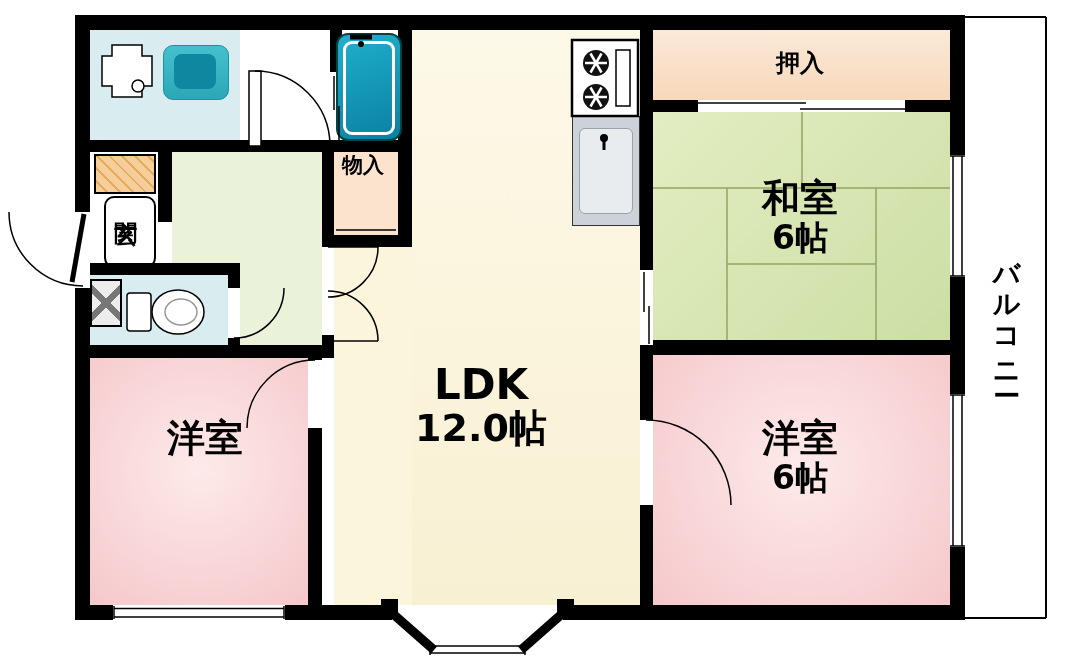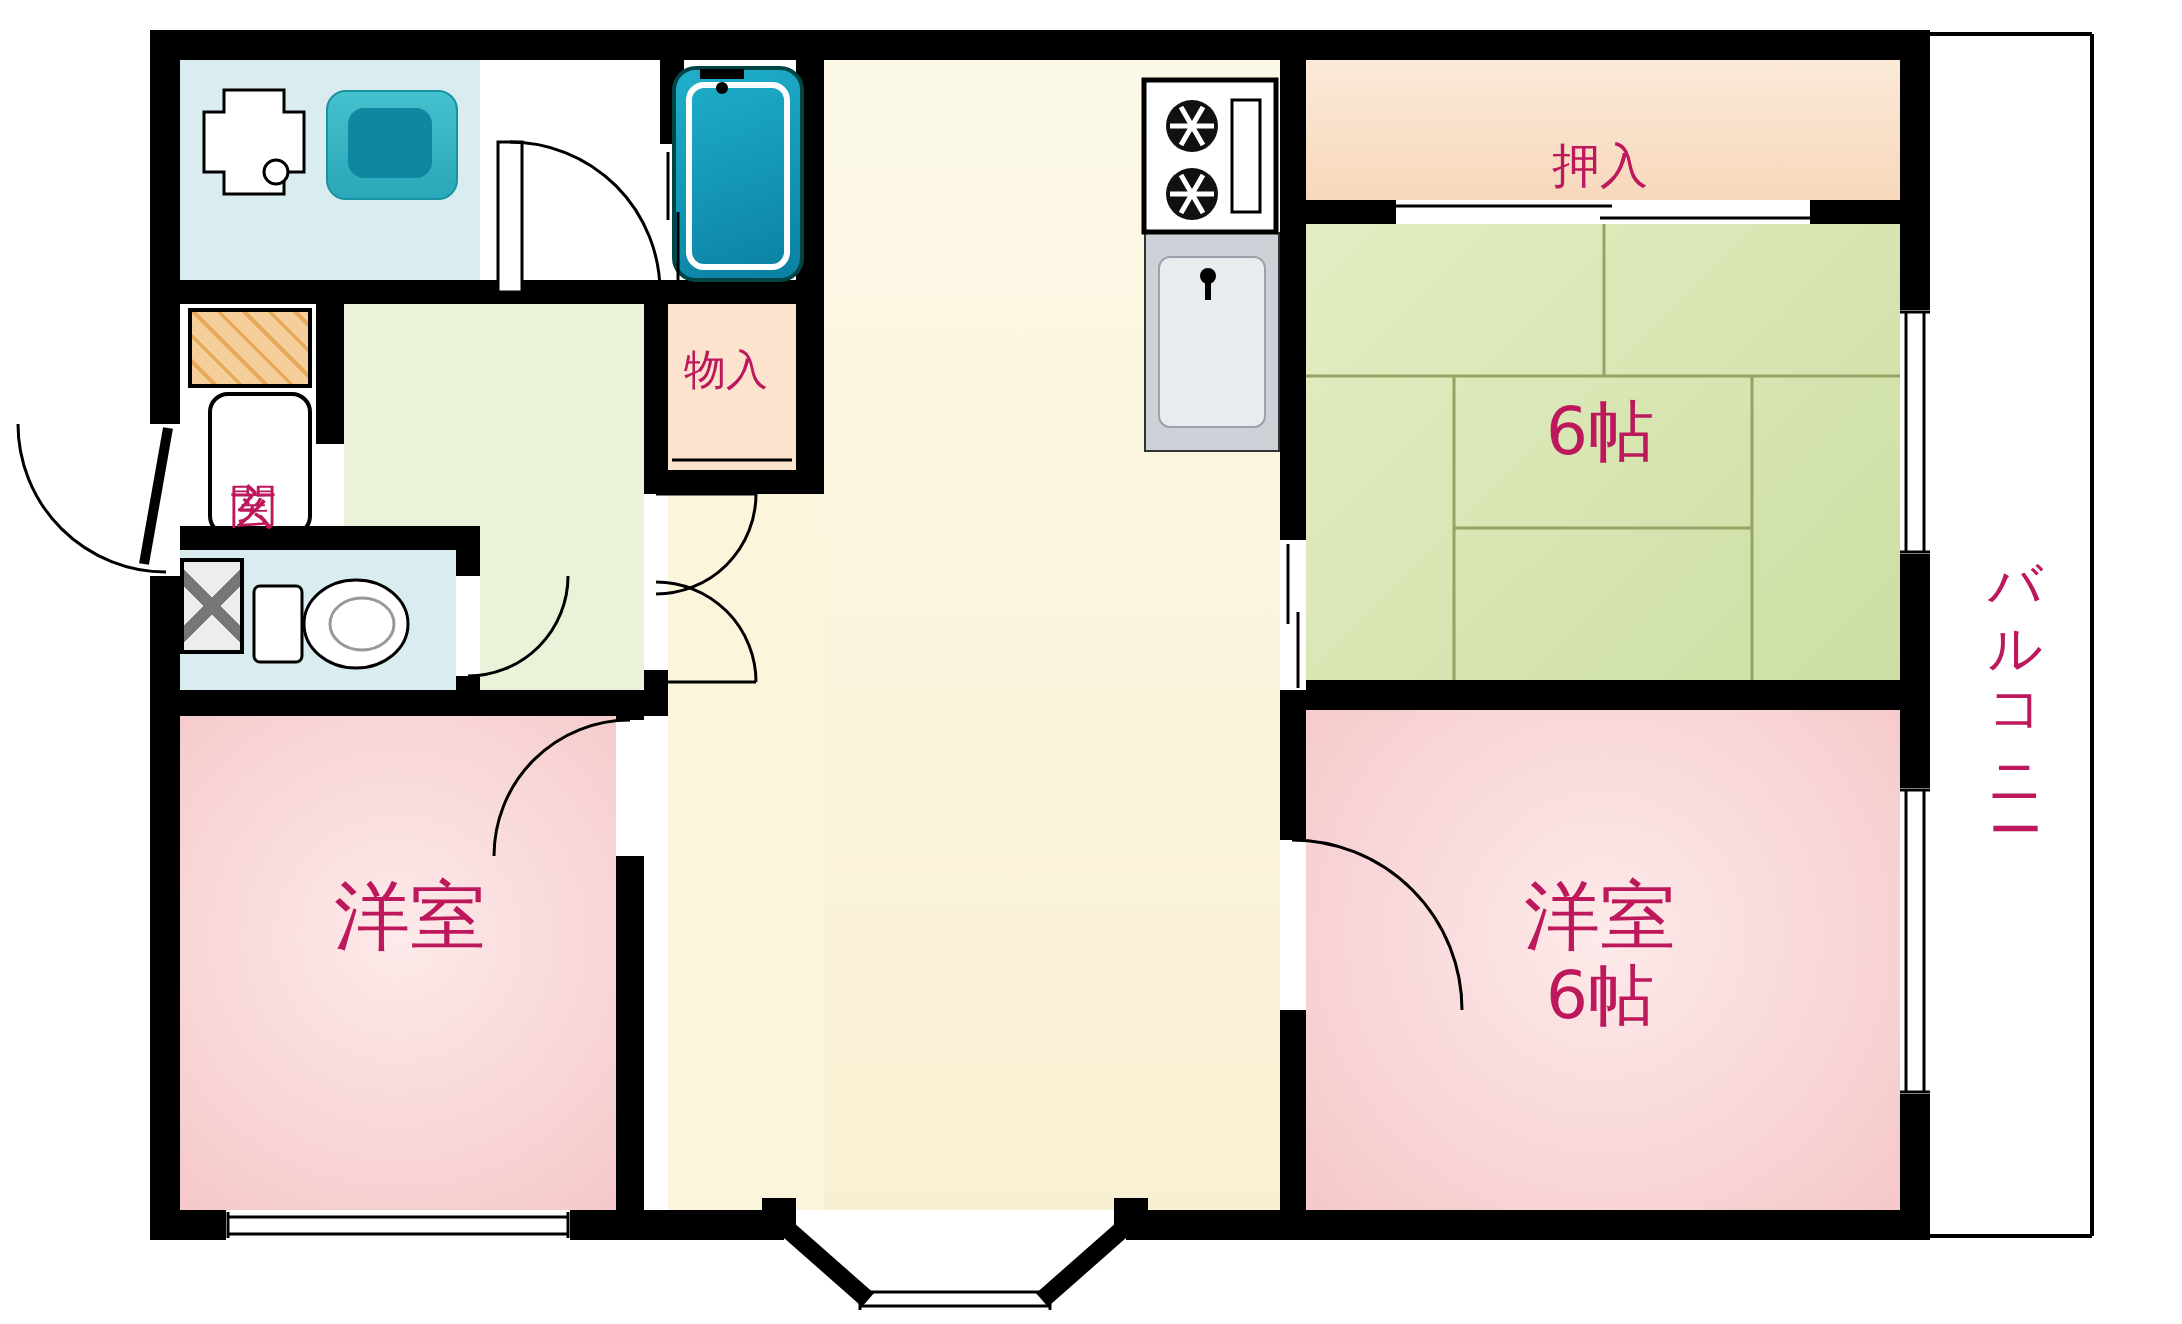--- a/index.html
+++ b/index.html
@@ -3,22 +3,22 @@
 <meta charset="utf-8">
 <style>
   html,body{margin:0;padding:0;background:#fff;}
   .plan{position:relative;width:1091px;height:662px;background:#fff;
         font-family:"DejaVu Sans","Liberation Sans",sans-serif;overflow:hidden;}
   .floor{position:absolute;z-index:1;}
   .wall{position:absolute;background:#000;z-index:3;}
   .gap{position:absolute;background:#fff;z-index:4;}
   .fix{position:absolute;z-index:6;}
   .lines{position:absolute;left:0;top:0;z-index:8;pointer-events:none;}
-  .lbl{position:absolute;z-index:10;font-weight:400;color:#be185d;text-align:center;
-       line-height:1.1;white-space:nowrap;margin-top:20px;}
+  .lbl{position:absolute;z-index:10;font-weight:700;color:#000000;text-align:center;
+       line-height:1.1;white-space:nowrap;}
   .vtext{writing-mode:vertical-rl;}
   .rname{font-size:38px;}
   .rsize{font-size:33px;}
 </style>
 </head>
 <body>
 
 <div class="plan">
 
   <div class="floor" style="left:90px;top:30px;width:150px;height:110px;background:#d9edf1;"></div>
@@ -178,32 +178,37 @@
       <ellipse cx="181" cy="312" rx="16" ry="13" fill="none" stroke="#999" stroke-width="1.5"></ellipse>
     </g>
 
     <g>
       <path d="M 112 45 h 30 v 11 h 10 v 30 h -10 v 11 h -30 v -11 h -10 v -30 h 10 z" fill="#fff" stroke="#000" stroke-width="1.5"></path>
       <circle cx="138" cy="86" r="6" fill="#fff" stroke="#000" stroke-width="1.5"></circle>
     </g>
   </svg>
 
   <div class="lbl" style="left:700px;top:178px;width:200px;">
+    <div class="rname">和室</div>
     <div class="rsize">6帖</div>
   </div>
 
   <div class="lbl" style="left:700px;top:418px;width:200px;">
     <div class="rname">洋室</div>
     <div class="rsize">6帖</div>
   </div>
 
   <div class="lbl" style="left:100px;top:418px;width:210px;">
     <div class="rname">洋室</div>
   </div>
 
+  <div class="lbl" style="left:386px;top:362px;width:190px;">
+    <div style="font-size:42px;">LDK</div>
+    <div style="font-size:38px;">12.0帖</div>
+  </div>
 
   <div class="lbl" style="left:755px;top:50px;width:90px;font-size:24px;">押入</div>
 
   <div class="lbl" style="left:327px;top:154px;width:72px;font-size:21px;">物入</div>
 
   <div class="lbl vtext" style="left:113px;top:202px;font-size:23px;letter-spacing:2px;">玄関</div>
 
   <div class="lbl vtext" style="left:992px;top:242px;font-size:27px;letter-spacing:4px;">バルコニー</div>
 
 </div>

